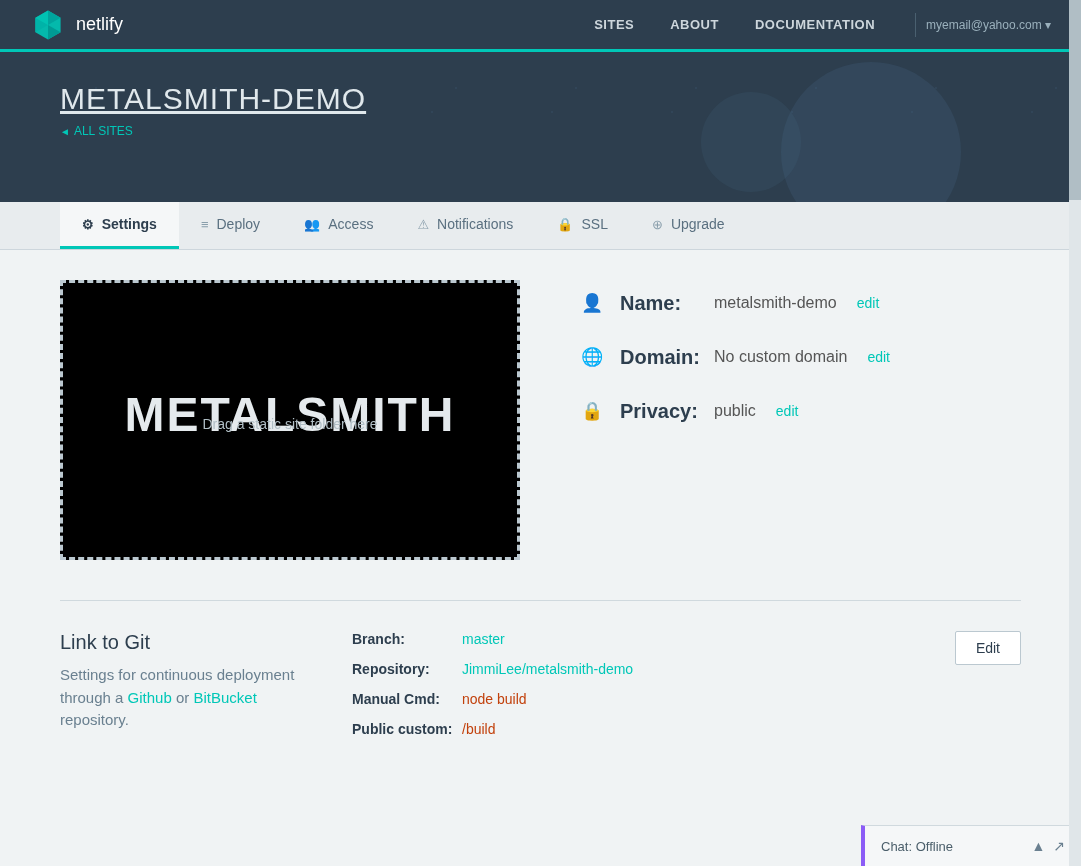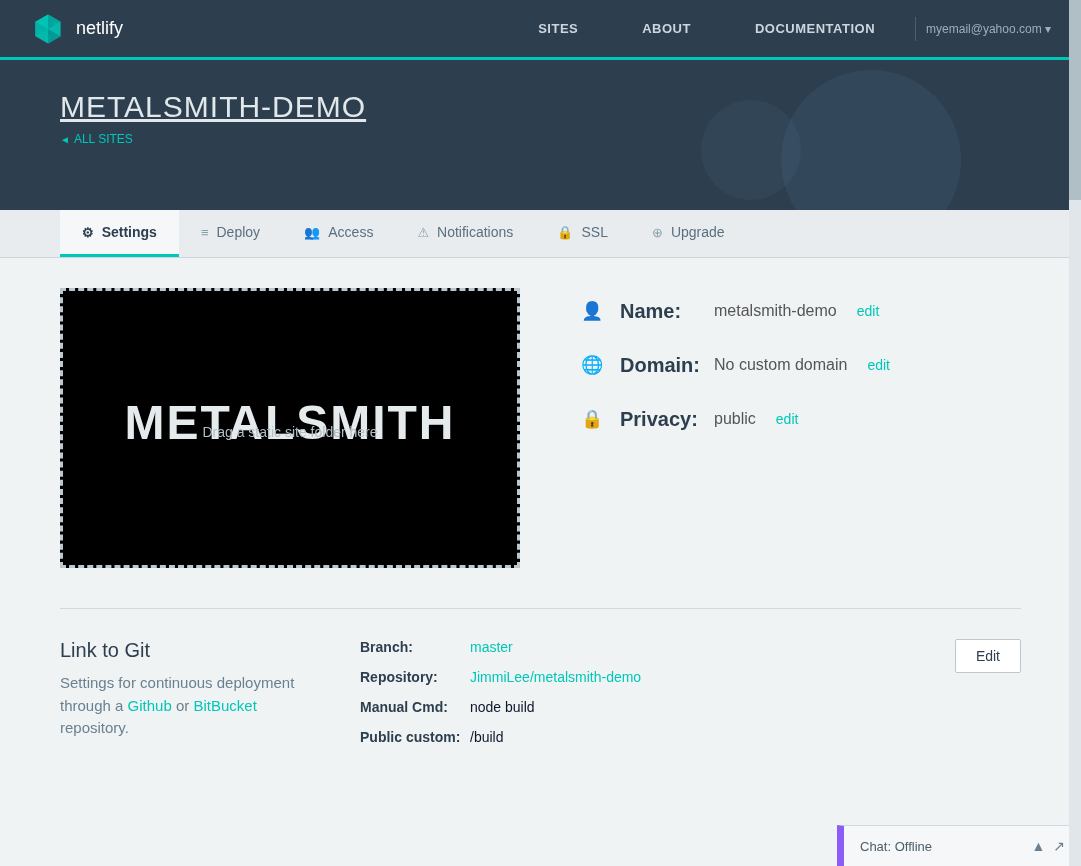--- a/index.html
+++ b/index.html
@@ -4,21 +4,21 @@
   <style>
     * { box-sizing: border-box; margin: 0; padding: 0; }
     body { font-family: 'Helvetica Neue', Arial, sans-serif; background: #f0f3f4; min-height: 866px; }
 
     
     .top-nav {
       background: #2d3e4e;
       display: flex;
       align-items: center;
       padding: 0 30px;
-      height: 60px;
+      height: 52px;
       border-bottom: 3px solid #00c7b7;
     }
     .logo-area {
       display: flex;
       align-items: center;
       gap: 10px;
       color: white;
       font-size: 18px;
       font-weight: 300;
       flex: 0 0 auto;
@@ -33,21 +33,20 @@
       gap: 36px;
       margin-left: auto;
       margin-right: 30px;
     }
     .nav-link {
       color: #cdd6dc;
       text-decoration: none;
       font-size: 13px;
       font-weight: 600;
       letter-spacing: 0.5px;
-      margin-left: 28px;
     }
     .nav-divider {
       width: 1px;
       height: 24px;
       background: #4a6070;
       margin: 0 10px;
     }
     .user-area {
       color: #9ab0bc;
       font-size: 12px;
@@ -242,21 +241,21 @@
     
     .section-divider {
       border: none;
       border-top: 1px solid #d0d9de;
       margin: 10px 0 30px 0;
     }
 
     
     .git-section {
       display: flex;
-      gap: 40px;
+      gap: 32px;
       align-items: flex-start;
     }
     .git-description {
       width: 260px;
       flex-shrink: 0;
     }
     .git-title {
       font-size: 20px;
       font-weight: 400;
       color: #2d3e4e;
@@ -283,21 +282,21 @@
       gap: 0;
       font-size: 14px;
       color: #4a5e6a;
     }
     .git-row-label {
       font-weight: 600;
       min-width: 110px;
       color: #2d3e4e;
     }
     .git-row-value {
-      color: #0f172a;
+      color: #c2410c;
     }
     .git-row-value.link {
       color: #00c7b7;
     }
     .git-row-value.branch {
       color: #00c7b7;
     }
     .edit-btn {
       margin-left: auto;
       padding: 8px 20px;
@@ -307,24 +306,24 @@
       font-size: 14px;
       cursor: pointer;
       border-radius: 2px;
     }
 
     
     .chat-bar {
       position: fixed;
       bottom: 0;
       right: 0;
-      width: 244px;
+      width: 220px;
       background: #f5f7f8;
       border-top: 1px solid #d0d9de;
-      border-left: 7px solid #8b5cf6;
+      border-left: 4px solid #8b5cf6;
       padding: 12px 16px;
       display: flex;
       align-items: center;
       justify-content: space-between;
       font-size: 13px;
       color: #4a5e6a;
       margin-top: 12px;
     }
     .chat-controls {
       display: flex;

